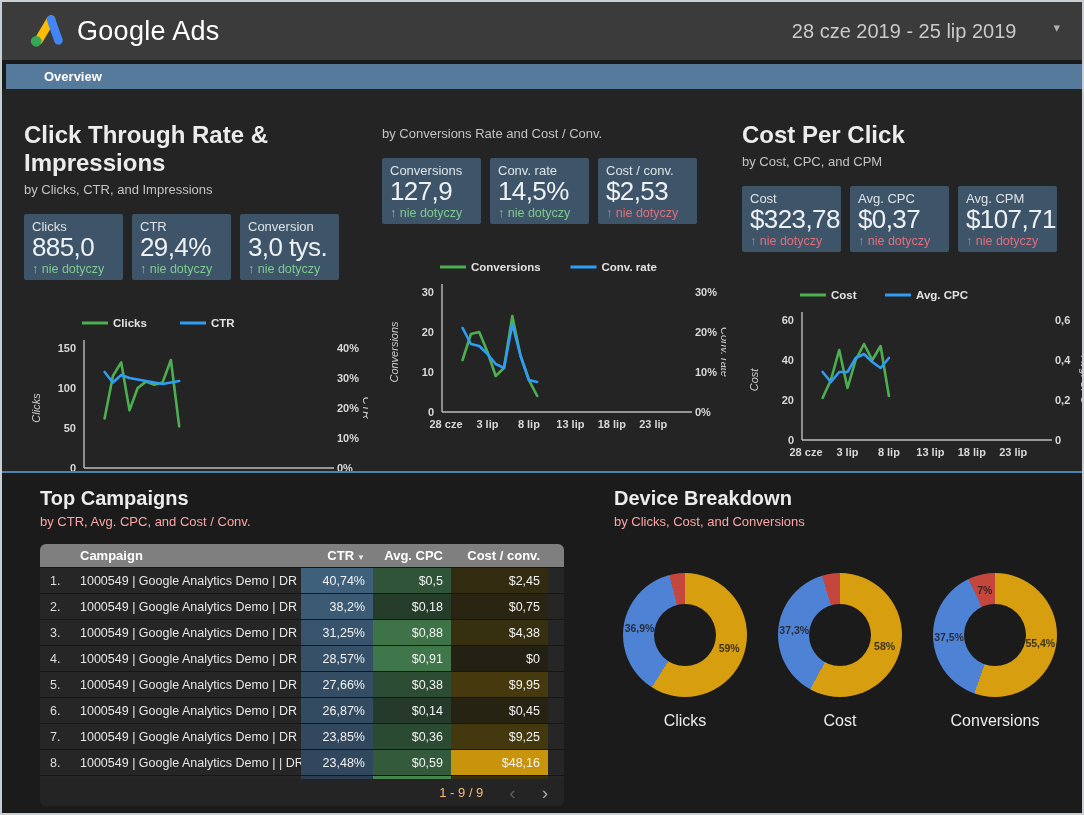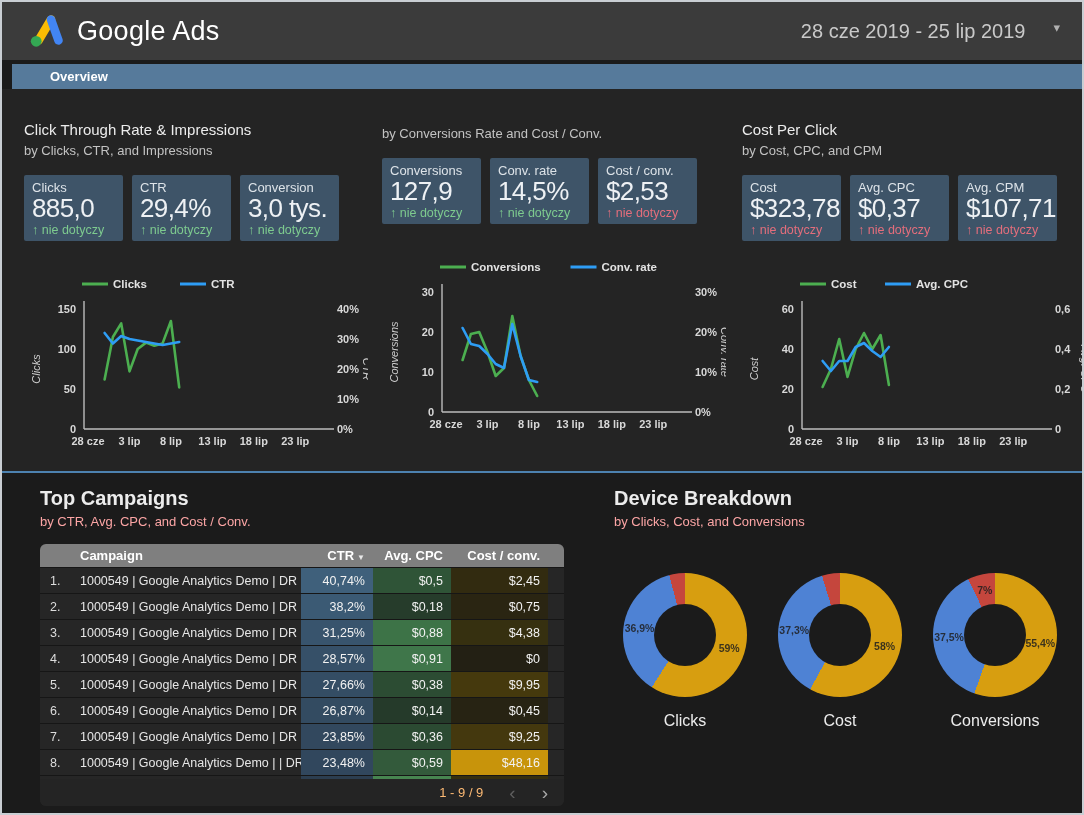--- a/index.html
+++ b/index.html
@@ -1,31 +1,31 @@
 <!DOCTYPE html>
 <html><head>
 <meta charset="utf-8">
 <style>
   html,body{margin:0;padding:0;background:#f0f0f0;font-family:"Liberation Sans",sans-serif;}
   .frame{position:relative;width:1084px;height:815px;box-sizing:border-box;border:2px solid #c9ced3;background:#1b1b1b;overflow:hidden;}
   
   .header{position:absolute;top:0;left:0;right:0;height:58px;background:#3b3b3b;display:flex;align-items:center;}
   .brand{display:flex;align-items:center;gap:12px;padding-left:26px;}
   .brand-text{color:#ffffff;font-size:27px;letter-spacing:.3px;}
-  .date-picker{margin-left:auto;display:flex;align-items:flex-start;gap:28px;padding-right:22px;cursor:pointer;}
+  .date-picker{margin-left:auto;display:flex;align-items:flex-start;gap:37px;padding-right:22px;cursor:pointer;}
   .date-label{color:#c9c9c9;font-size:20px;}
   .caret{color:#b0b0b0;font-size:13px;}
   
-  .tabbar{position:absolute;top:62px;left:10px;right:0;height:25px;background:#567a9b;display:flex;align-items:center;}
+  .tabbar{position:absolute;top:62px;left:4px;right:0;height:25px;background:#567a9b;display:flex;align-items:center;}
   .tab{color:#ffffff;font-size:13px;font-weight:700;padding-left:38px;}
   
   .top-section{position:absolute;top:87px;left:0;right:0;height:382px;background:#242424;}
   .col{position:absolute;top:0;width:344px;padding-top:32px;}
   .col1{left:22px}.col2{left:380px}.col3{left:740px}
-  .sec-title{color:#ececec;font-size:15px;font-weight:400;}
+  .sec-title{color:#ececec;font-size:24px;font-weight:700;}
   .sec-sub{color:#c3c3c3;font-size:13px;margin-top:5px;}
   .cards{display:flex;gap:9px;margin-top:17px;}
   .card{width:99px;height:66px;background:#3e5468;border-radius:2px;padding:6px 8px;box-sizing:border-box;overflow:hidden;}
   .card-label{color:#dde3e8;font-size:13px;line-height:14px;white-space:nowrap;}
   .card-value{color:#eef1f4;font-size:26px;line-height:27px;letter-spacing:-0.6px;white-space:nowrap;}
   .badge{font-size:12.5px;line-height:14px;margin-top:1px;white-space:nowrap;}
   .badge.pos{color:#7ecb8f;}
   .badge.neg{color:#e46e7c;}
   .line-chart{margin-top:30px;}
   svg{font-family:inherit;display:block;}

